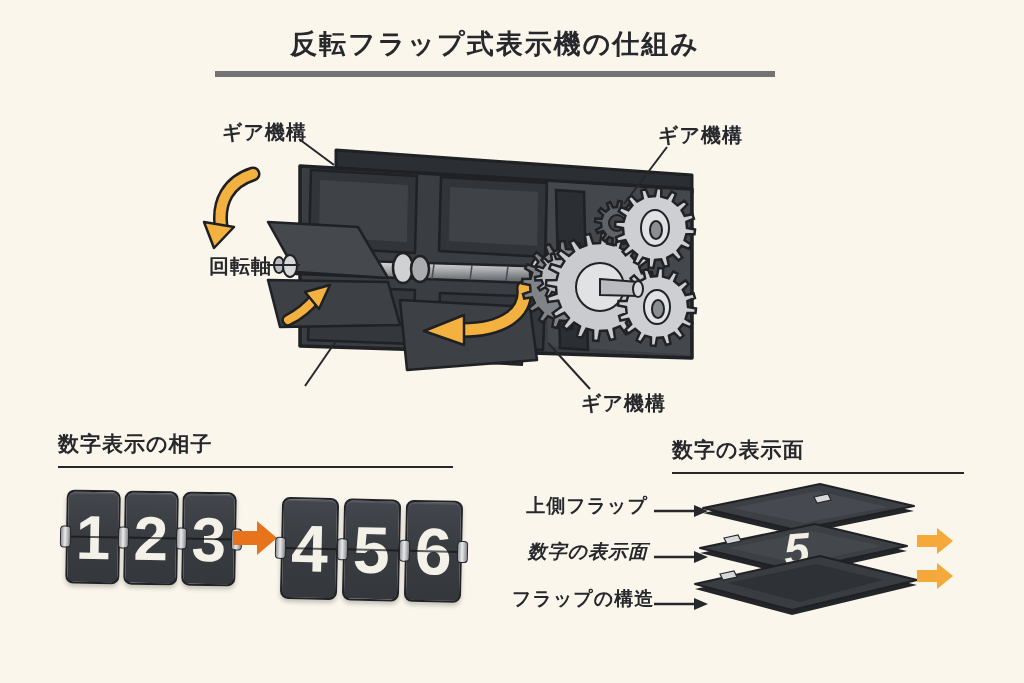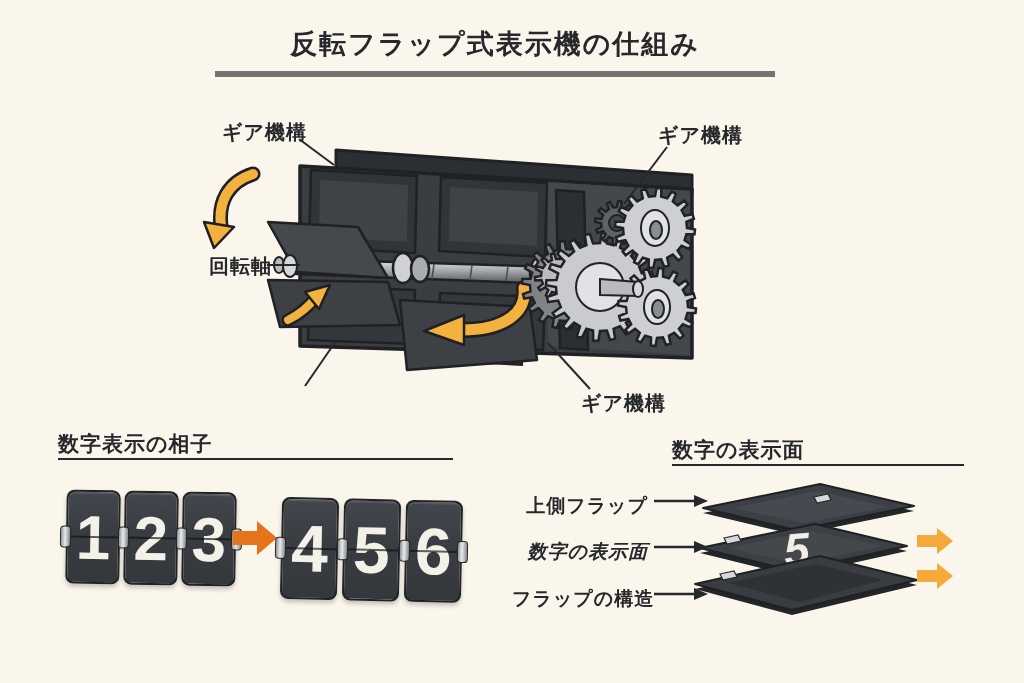--- a/index.html
+++ b/index.html
@@ -25,20 +25,21 @@
 
   
   .mech-label{
     font-size:20px; font-weight:bold; letter-spacing:1px;
     white-space:nowrap; z-index:3;
   }
 
   
   .section-heading{
     font-size:21px; font-weight:bold; letter-spacing:1px;
+    padding-bottom:8px;
     border-bottom:2.5px solid #26282c;
   }
 
   
   .flip-group{ display:flex; }
   .flip-card{
     position:relative;
     background:linear-gradient(180deg,#43464c 0%,#393c41 45%,#34373c 100%);
     border:2.5px solid #202226;
     border-radius:8px;
@@ -56,21 +57,21 @@
   .g2 .flip-card{ width:57px; height:102px; font-size:66px; margin-right:5px; }
   .knob{
     position:absolute; top:50%; transform:translateY(-50%);
     width:11px; height:22px; border-radius:4px;
     background:linear-gradient(90deg,#93959a 0%,#e9eaeb 45%,#85878b 100%);
     border:1.5px solid #26282c; z-index:2;
   }
   .knob.kl{ left:-8px; } .knob.kr{ right:-8px; }
 
   
-  .layer-row{ display:flex; align-items:flex-start; z-index:3; }
+  .layer-row{ display:flex; align-items:flex-end; z-index:3; }
   .layer-row .layer-label{
     width:136px; text-align:right;
     font-size:19px; font-weight:bold; letter-spacing:1px; white-space:nowrap;
   }
   .layer-row svg{ margin-left:6px; display:block; }
 
   svg text{ font-family:"Liberation Sans","DejaVu Sans",sans-serif; }
 </style>
 </head>
 <body>

